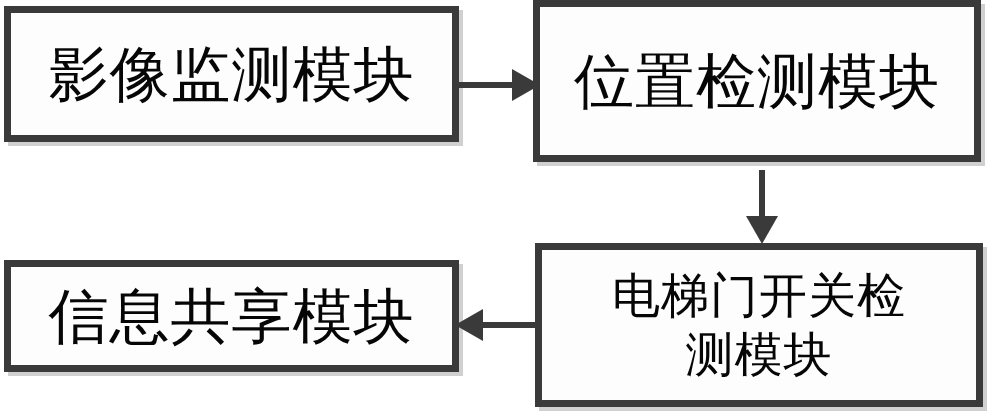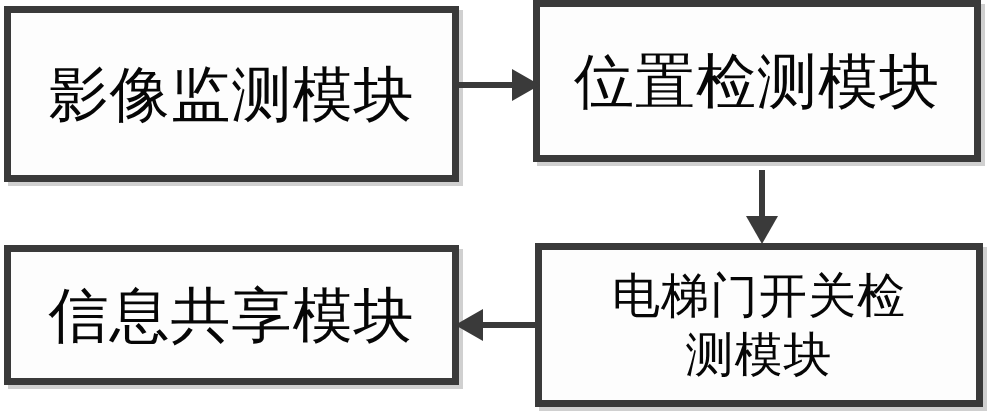--- a/index.html
+++ b/index.html
@@ -34,24 +34,24 @@
     text-align: center;
     color: #060606;
     font-family: "DejaVu Serif", "Liberation Serif", serif;
     font-weight: 400;
     letter-spacing: 1px;
     line-height: 1.08;
     white-space: pre-line;
   }
 
   
-  #node-image-monitoring { left: 4px;   top: 6px;   width: 455px; height: 176px; }
+  #node-image-monitoring { left: 4px;   top: 6px;   width: 455px; height: 136px; }
   #node-position-detect  { left: 533px; top: 0;   width: 448px; height: 162px; }
   #node-door-switch      { left: 535px; top: 243px; width: 448px; height: 164px; }
-  #node-info-share       { left: 4px;   top: 245px; width: 455px; height: 140px; }
+  #node-info-share       { left: 4px;   top: 260px; width: 455px; height: 112px; }
 
   #node-image-monitoring .node-inner,
   #node-position-detect .node-inner,
   #node-info-share .node-inner { font-size: 60px; }
   #node-door-switch .node-inner { font-size: 48px; line-height: 1.22; }
 
   
   .conn-line {
     position: absolute;
     background: #3a3a3a;

